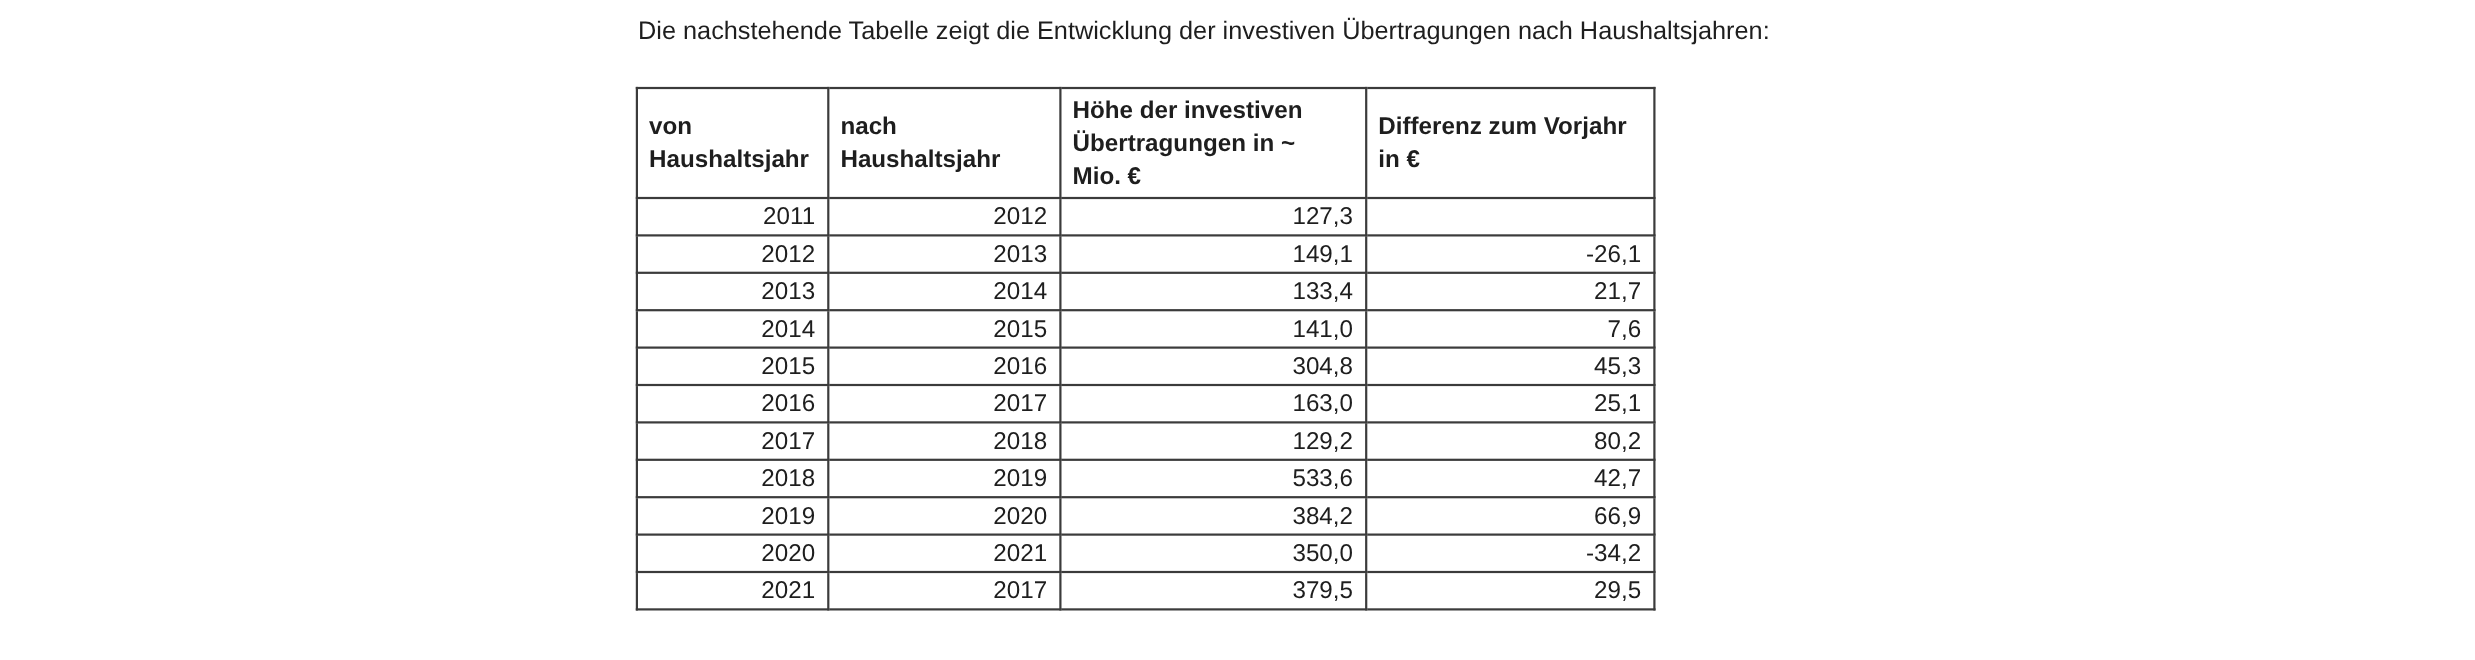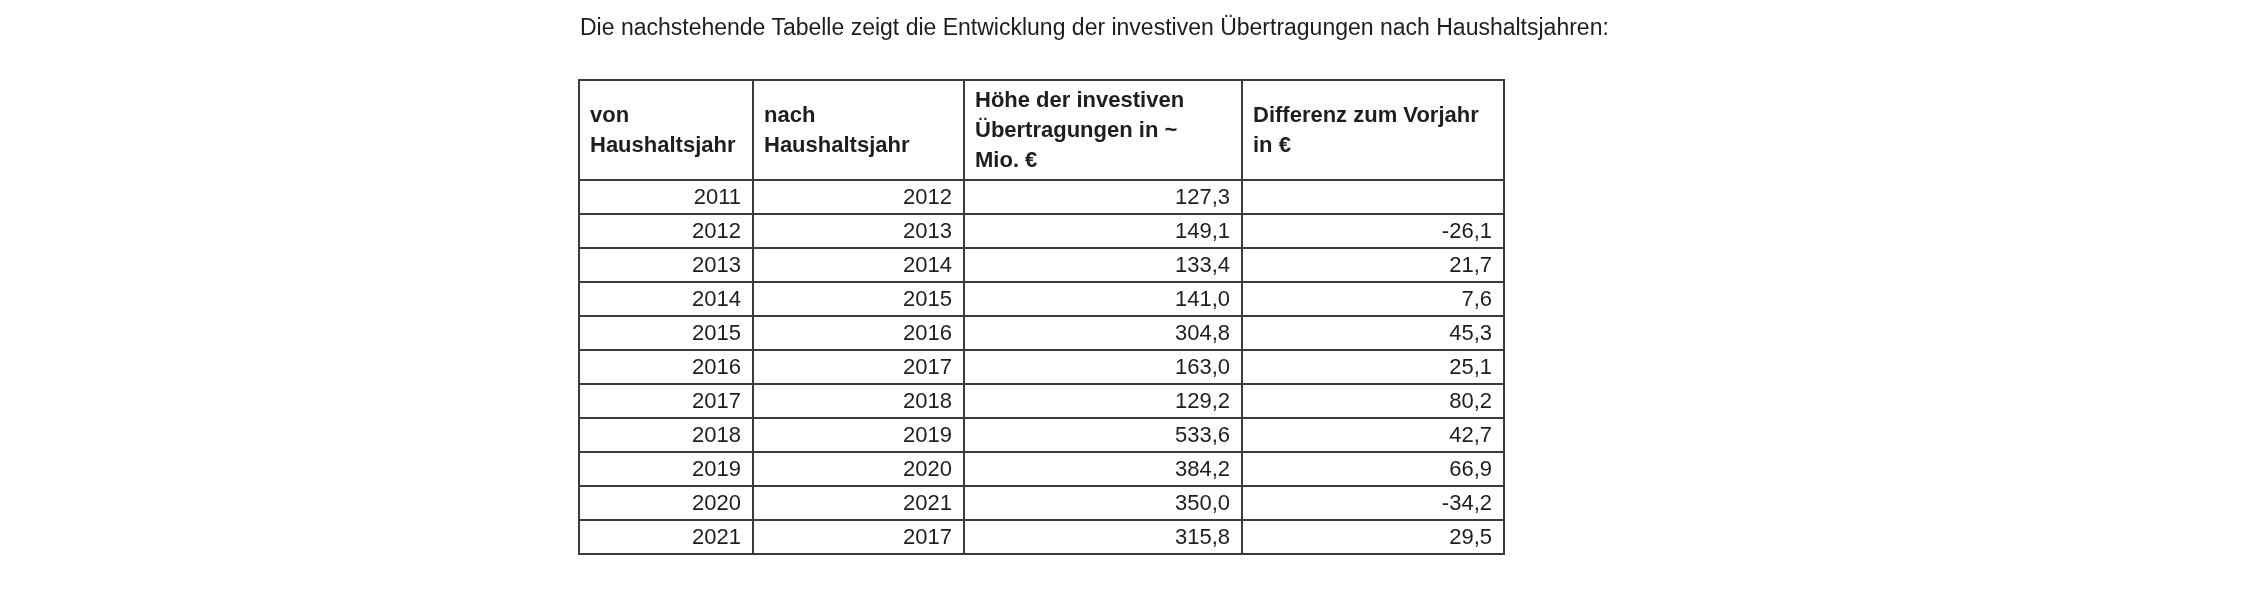--- a/index.html
+++ b/index.html
@@ -153,19 +153,19 @@
     </tr>
         <tr>
       <td>2020</td>
       <td>2021</td>
       <td>350,0</td>
       <td>-34,2</td>
     </tr>
         <tr>
       <td>2021</td>
       <td>2017</td>
-      <td>315,8</td>
+      <td>379,5</td>
       <td>29,5</td>
     </tr>
       </tbody>
   </table>
 
 </div>
 
 </body></html>

